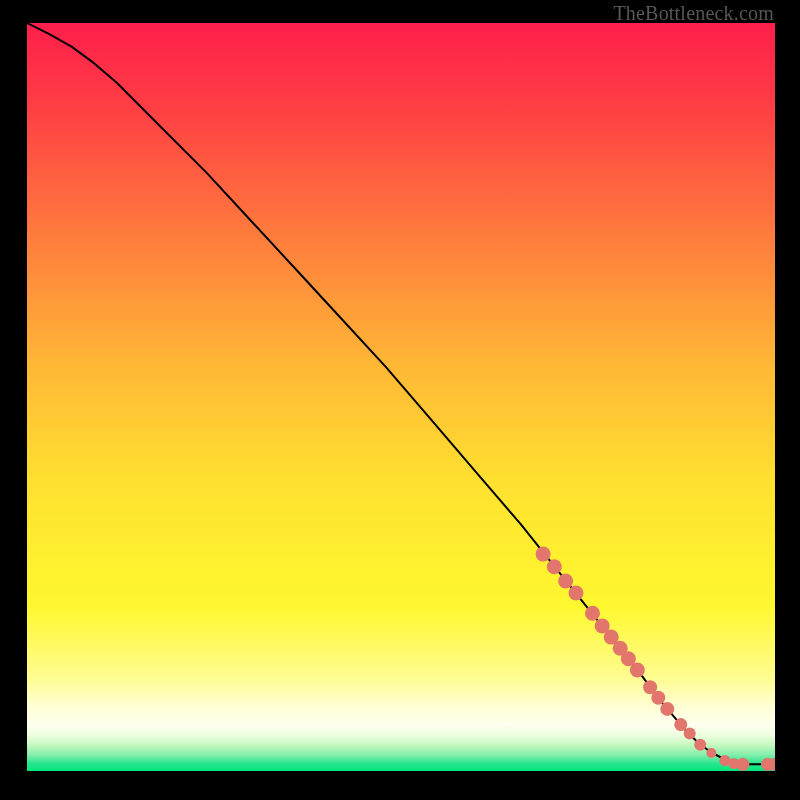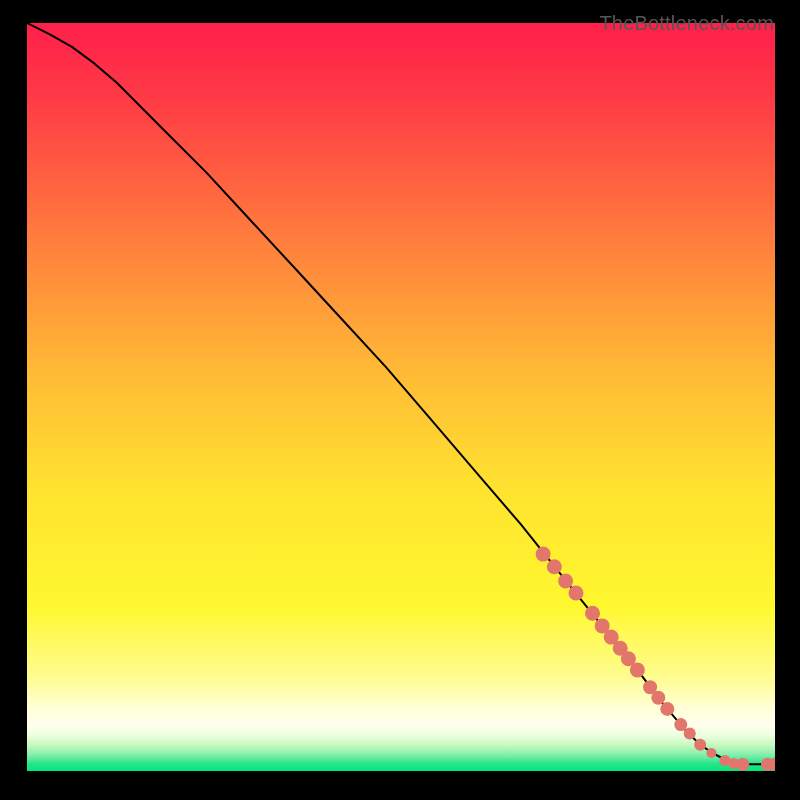--- a/index.html
+++ b/index.html
@@ -20,23 +20,23 @@
   }
   .plot {
     position: absolute;
     left: 0;
     top: 0;
     width: 748px;
     height: 748px;
   }
   .watermark {
     position: absolute;
-    top: 12px;
+    top: 2px;
     right: 26px;
-    font-family: Liberation Sans, sans-serif;
+    font-family: Liberation Serif, serif;
     font-size: 20px;
     color: #565656;
     letter-spacing: 0.2px;
     margin-left: 24px;
   }
 </style>
 </head>
 <body>
 
 <div class="frame">

